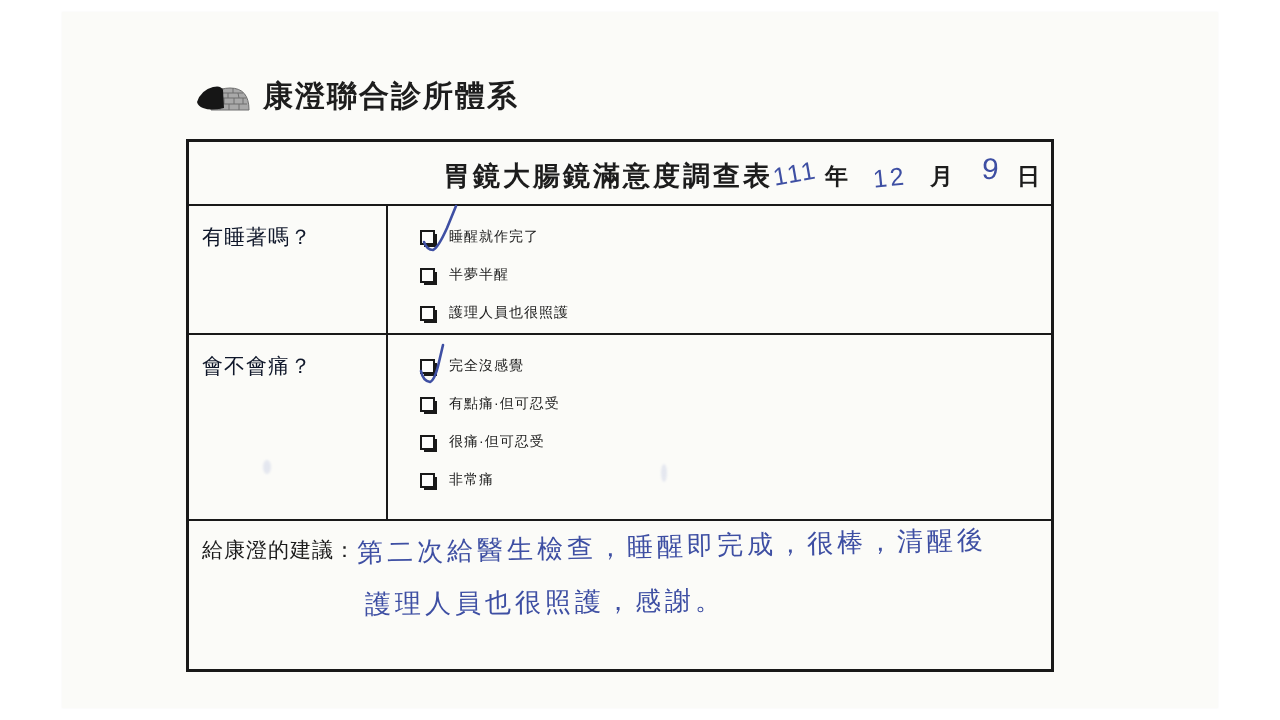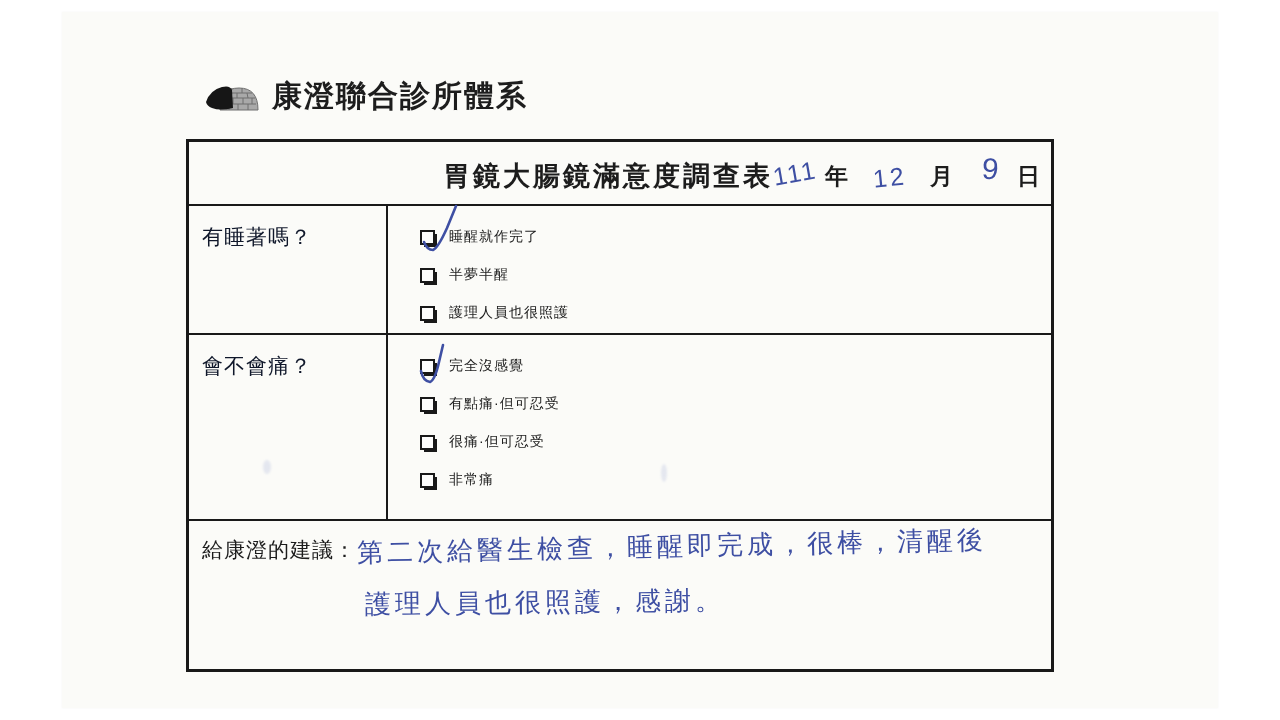--- a/index.html
+++ b/index.html
@@ -3,21 +3,21 @@
 <meta charset="utf-8">
 <style>
   * { margin:0; padding:0; box-sizing:border-box; }
   html,body { width:1280px; height:720px; background:#ffffff; overflow:hidden;
               font-family:"Liberation Sans","DejaVu Sans",sans-serif; }
 
   .scan-page { position:absolute; left:62px; top:12px; width:1156px; height:696px;
                background:#fbfbf8; box-shadow:0 0 2px rgba(0,0,0,0.04); }
 
   
-  .logo { position:absolute; left:142px; top:64px; display:flex; align-items:center; gap:12px; }
+  .logo { position:absolute; left:133px; top:64px; display:flex; align-items:center; gap:12px; }
   .logo-text { font-size:30px; font-weight:700; color:#1d1d1d; letter-spacing:2px; }
 
   
   .form-table { position:absolute; left:124px; top:127px; width:868px; height:533px;
                 border:3px solid #191919; background:transparent; }
 
   .row-header { position:relative; height:64px; border-bottom:2px solid #191919; }
   .form-title { position:absolute; left:254px; top:16px; font-size:27px; font-weight:600;
                 letter-spacing:3px; color:#1c1c1c; }
   .date-unit  { position:absolute; top:19px; font-size:23px; font-weight:600; color:#1c1c1c; }

